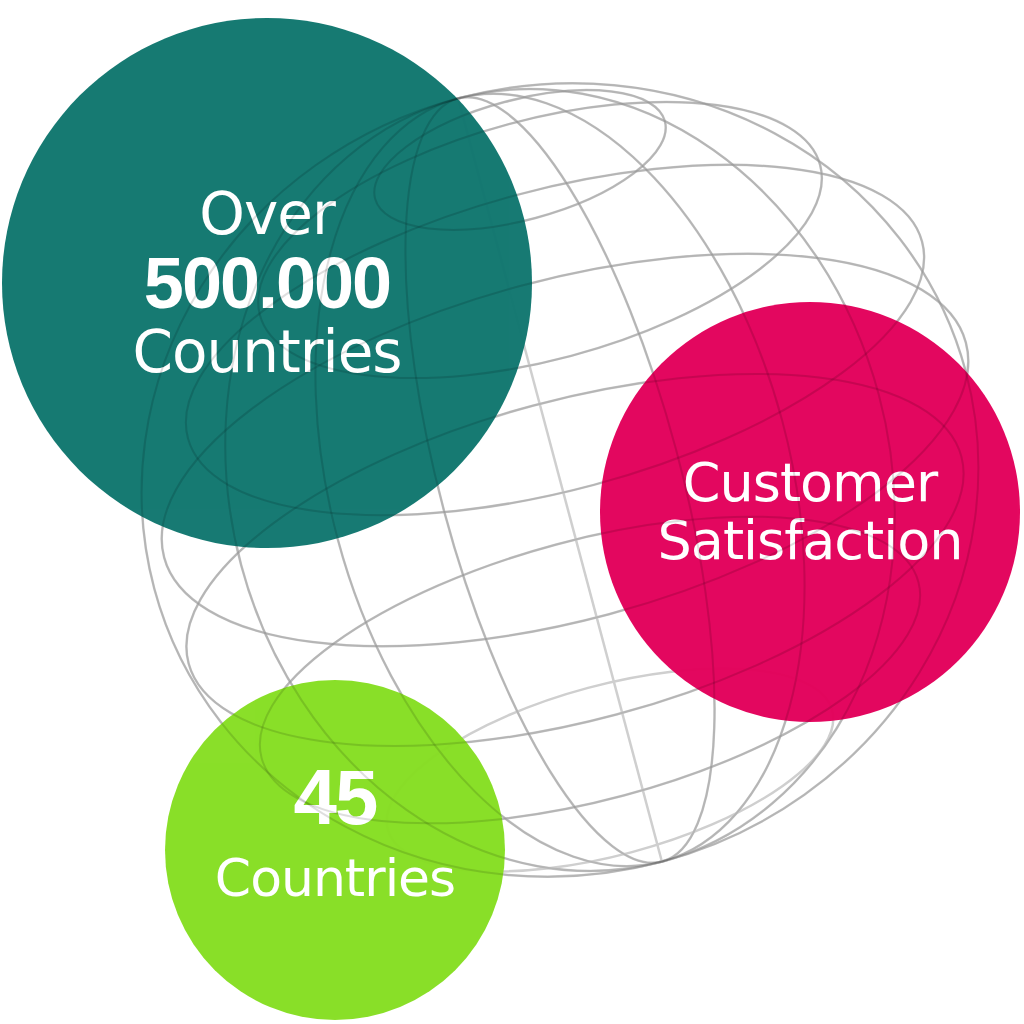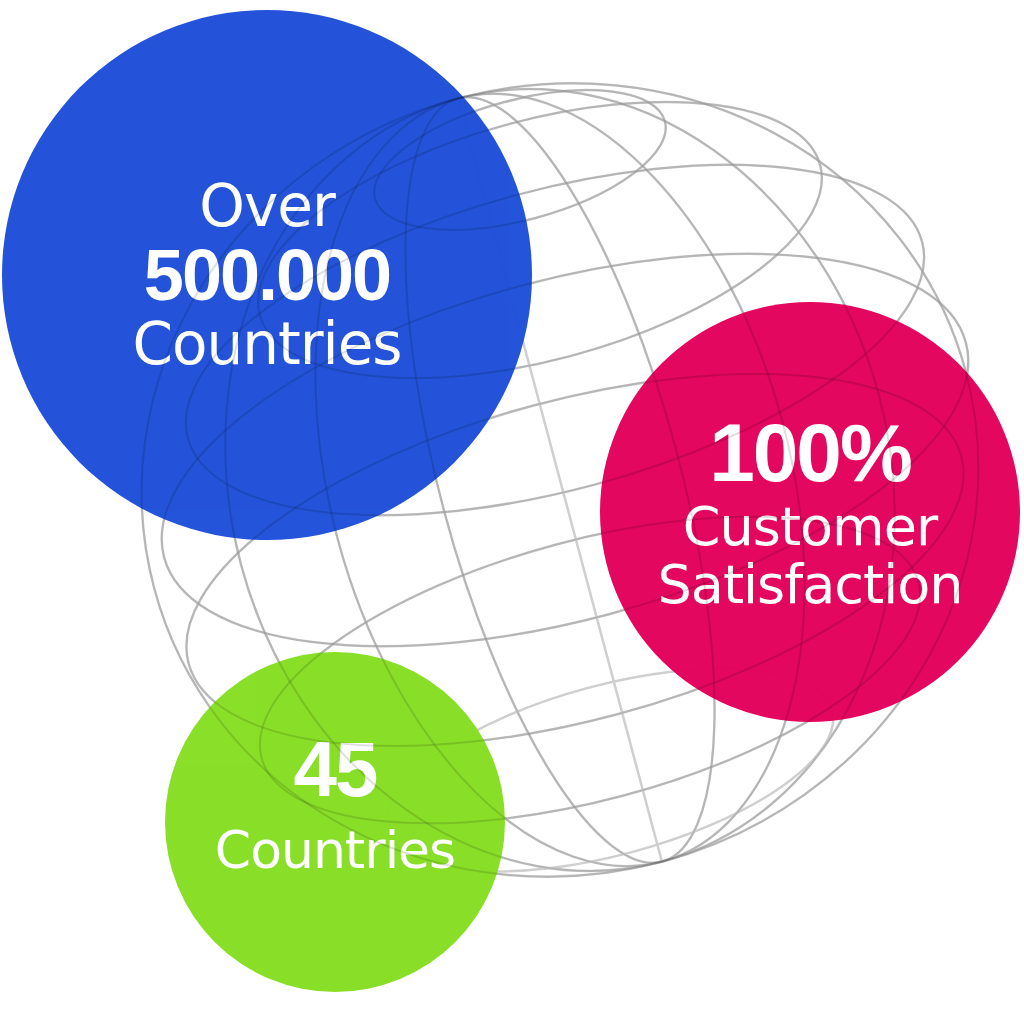--- a/index.html
+++ b/index.html
@@ -1,23 +1,23 @@
 <!DOCTYPE html>
 <html><head>
 <meta charset="utf-8">
 <style>
   html,body{margin:0;padding:0;background:#ffffff;}
   body{width:1024px;height:1024px;position:relative;overflow:hidden;font-family:"Liberation Sans",sans-serif;}
   #globe{position:absolute;left:0;top:0;width:1024px;height:1024px;}
   .circle{position:absolute;border-radius:50%;display:flex;flex-direction:column;align-items:center;justify-content:center;color:#fff;text-align:center;opacity:0.97;}
   .light{font-weight:300;font-family:"DejaVu Sans","Liberation Sans",sans-serif;font-weight:normal;letter-spacing:-1px;line-height:1;}
   .bold{font-weight:bold;letter-spacing:-2px;line-height:1;}
-  #blue{left:2px;top:10px;width:530px;height:530px;background:#1d4ed8;}
+  #blue{left:2px;top:18px;width:530px;height:530px;background:#0f766e;}
   #pink{left:600px;top:302px;width:420px;height:420px;background:#e3005a;}
-  #green{left:165px;top:652px;width:340px;height:340px;background:#86de22;}
+  #green{left:165px;top:680px;width:340px;height:340px;background:#86de22;}
   .globe-over{position:absolute;left:0;top:0;width:1024px;height:1024px;pointer-events:none;}
 </style>
 </head>
 <body>
 
 <svg id="globe" viewBox="0 0 1024 1024">
   <g fill="none" stroke="#cfcfcf" stroke-width="2.5">
     <ellipse cx="560" cy="480" rx="420" ry="395" transform="rotate(-15 560 480)"></ellipse>
     <ellipse cx="560" cy="480" rx="330" ry="395" transform="rotate(-15 560 480)"></ellipse>
     <ellipse cx="560" cy="480" rx="230" ry="395" transform="rotate(-15 560 480)"></ellipse>
@@ -33,21 +33,20 @@
   </g>
 </svg>
 
 <div class="circle" id="blue">
   <div class="light" style="font-size:58px;">Over</div>
   <div class="bold" style="font-size:72px;margin:4px 0;">500.000</div>
   <div class="light" style="font-size:58px;">Countries</div>
 </div>
 
 <div class="circle" id="pink">
-  <div class="bold" style="font-size:82px;margin-bottom:6px;">100%</div>
   <div class="light" style="font-size:54px;">Customer</div>
   <div class="light" style="font-size:54px;margin-top:4px;">Satisfaction</div>
 </div>
 
 <div class="circle" id="green" style="justify-content:flex-start;padding-top:0;">
   <div class="bold" style="font-size:78px;margin-top:78px;">45</div>
   <div class="light" style="font-size:52px;margin-top:16px;">Countries</div>
 </div>
 
 <svg class="globe-over" viewBox="0 0 1024 1024">

